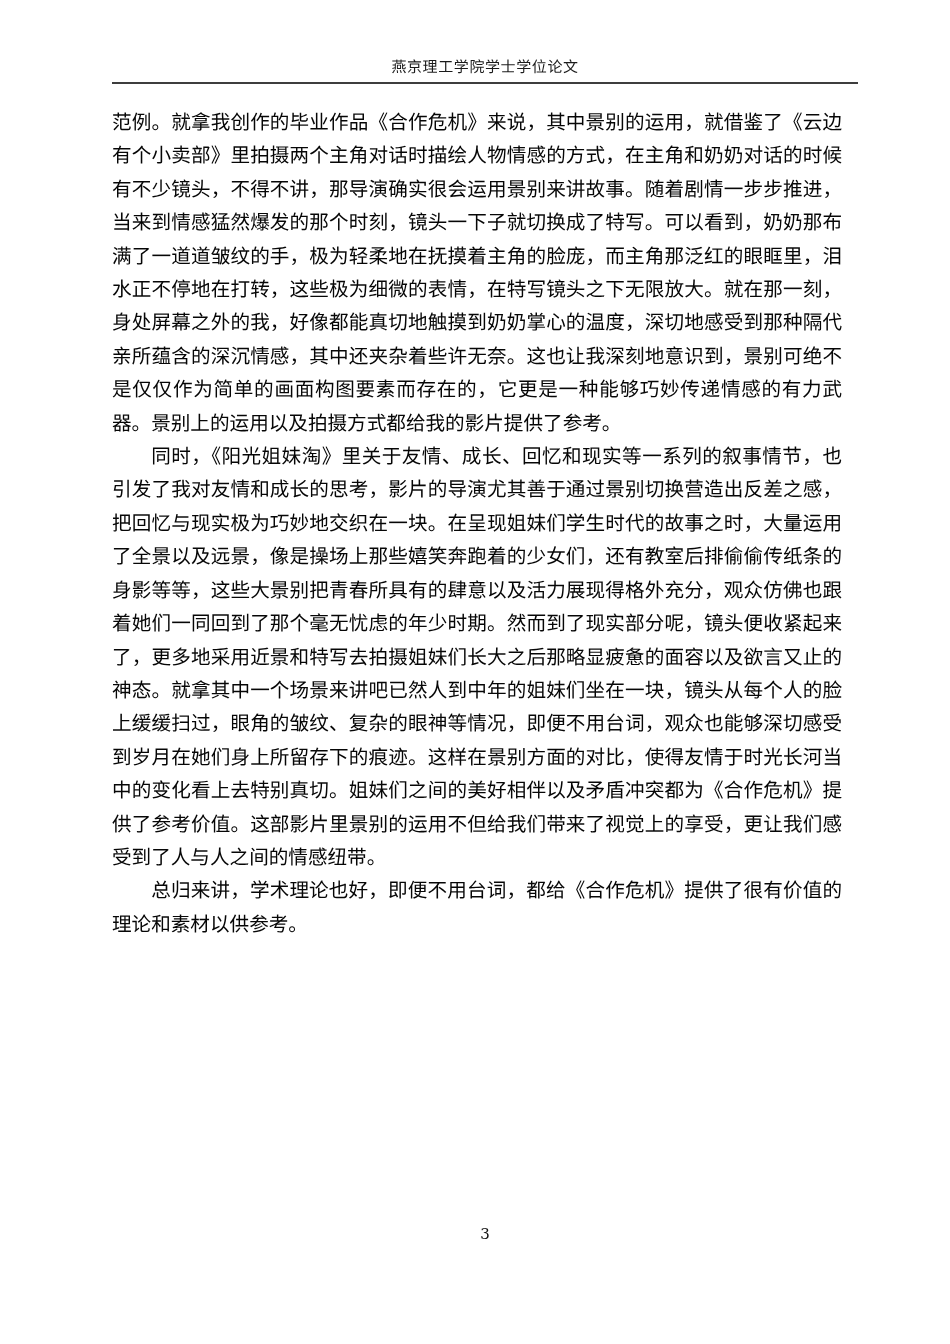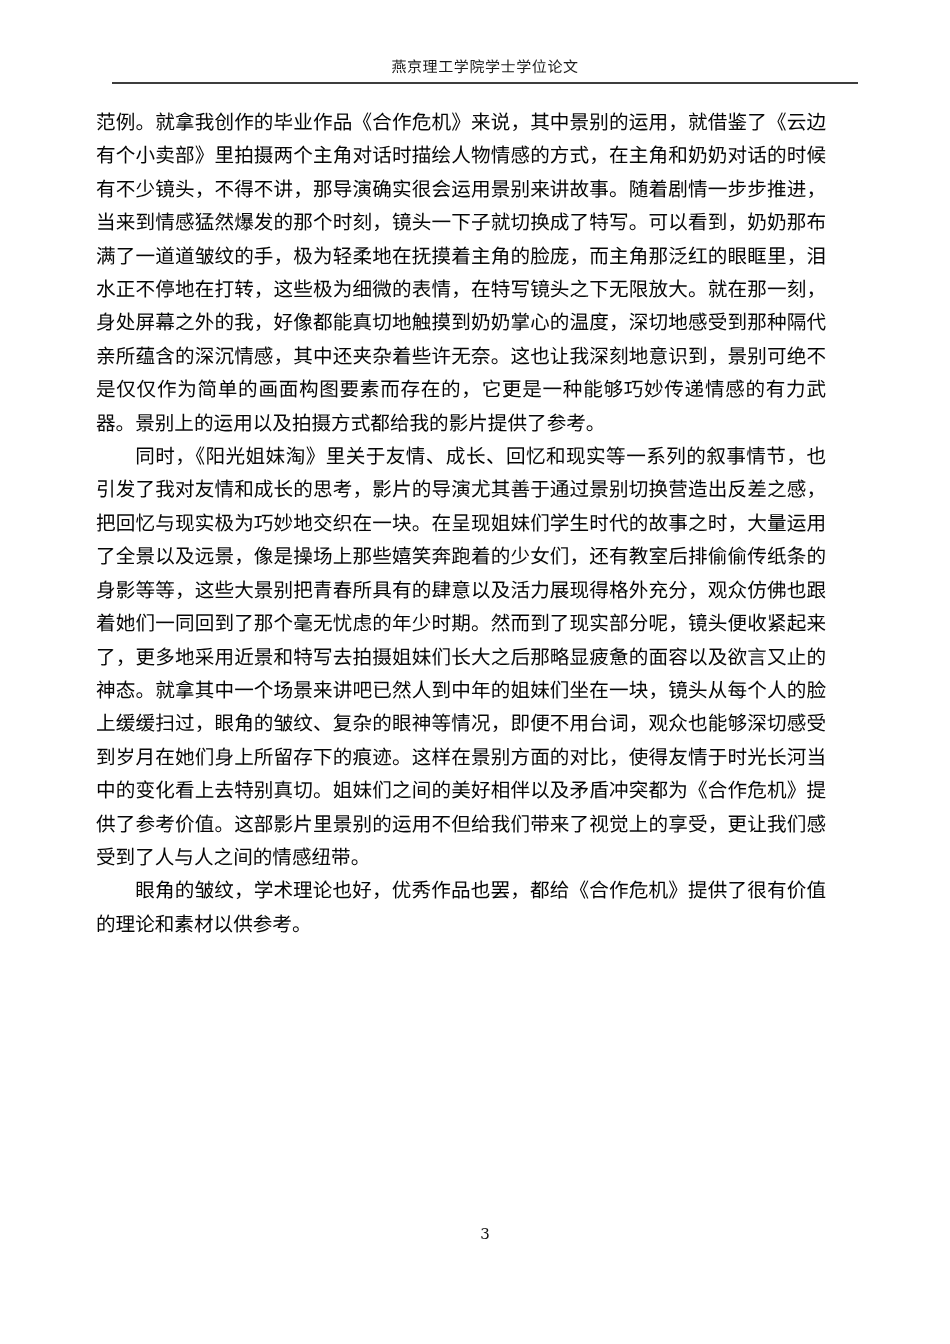--- a/index.html
+++ b/index.html
@@ -46,21 +46,21 @@
     border: 0;
     border-top: 2.2px solid #3d3d3d;
     width: 746px;
     height: 0;
     padding: 0;
   }
 
   
   .content {
     position: absolute;
-    left: 96px;
+    left: 112px;
     top: 106px;
     width: 730px;
   }
 
   .para {
     margin: 0 0 0 0;
     font-size: 19.6px;
     line-height: 33.4px;
     text-align: justify;
     text-justify: inter-ideograph;
@@ -95,20 +95,20 @@
 <div class="page">
 
   <div class="header-block">
     <div class="header-title">燕京理工学院学士学位论文</div>
     <hr class="header-rule">
   </div>
 
   <div class="content">
     <p class="para no-indent">范例。就拿我创作的毕业作品《合作危机》来说，其中景别的运用，就借鉴了《云边有个小卖部》里拍摄两个主角对话时描绘人物情感的方式，在主角和奶奶对话的时候有不少镜头，不得不讲，那导演确实很会运用景别来讲故事。随着剧情一步步推进，当来到情感猛然爆发的那个时刻，镜头一下子就切换成了特写。可以看到，奶奶那布满了一道道皱纹的手，极为轻柔地在抚摸着主角的脸庞，而主角那泛红的眼眶里，泪水正不停地在打转，这些极为细微的表情，在特写镜头之下无限放大。就在那一刻，身处屏幕之外的我，好像都能真切地触摸到奶奶掌心的温度，深切地感受到那种隔代亲所蕴含的深沉情感，其中还夹杂着些许无奈。这也让我深刻地意识到，景别可绝不是仅仅作为简单的画面构图要素而存在的，它更是一种能够巧妙传递情感的有力武器。景别上的运用以及拍摄方式都给我的影片提供了参考。</p>
     <p class="para">同时，《阳光姐妹淘》里关于友情、成长、回忆和现实等一系列的叙事情节，也引发了我对友情和成长的思考，影片的导演尤其善于通过景别切换营造出反差之感，把回忆与现实极为巧妙地交织在一块。在呈现姐妹们学生时代的故事之时，大量运用了全景以及远景，像是操场上那些嬉笑奔跑着的少女们，还有教室后排偷偷传纸条的身影等等，这些大景别把青春所具有的肆意以及活力展现得格外充分，观众仿佛也跟着她们一同回到了那个毫无忧虑的年少时期。然而到了现实部分呢，镜头便收紧起来了，更多地采用近景和特写去拍摄姐妹们长大之后那略显疲惫的面容以及欲言又止的神态。就拿其中一个场景来讲吧已然人到中年的姐妹们坐在一块，镜头从每个人的脸上缓缓扫过，眼角的皱纹、复杂的眼神等情况，即便不用台词，观众也能够深切感受到岁月在她们身上所留存下的痕迹。这样在景别方面的对比，使得友情于时光长河当中的变化看上去特别真切。姐妹们之间的美好相伴以及矛盾冲突都为《合作危机》提供了参考价值。这部影片里景别的运用不但给我们带来了视觉上的享受，更让我们感受到了人与人之间的情感纽带。</p>
-    <p class="para">眼角的皱纹，学术理论也好，优秀作品也罢，都给《合作危机》提供了很有价值的理论和素材以供参考。</p>
+    <p class="para">总归来讲，学术理论也好，即便不用台词，都给《合作危机》提供了很有价值的理论和素材以供参考。</p>
   </div>
 
   <div class="footer">
     <span class="page-number">3</span>
   </div>
 
 </div>
 
 </body></html>

